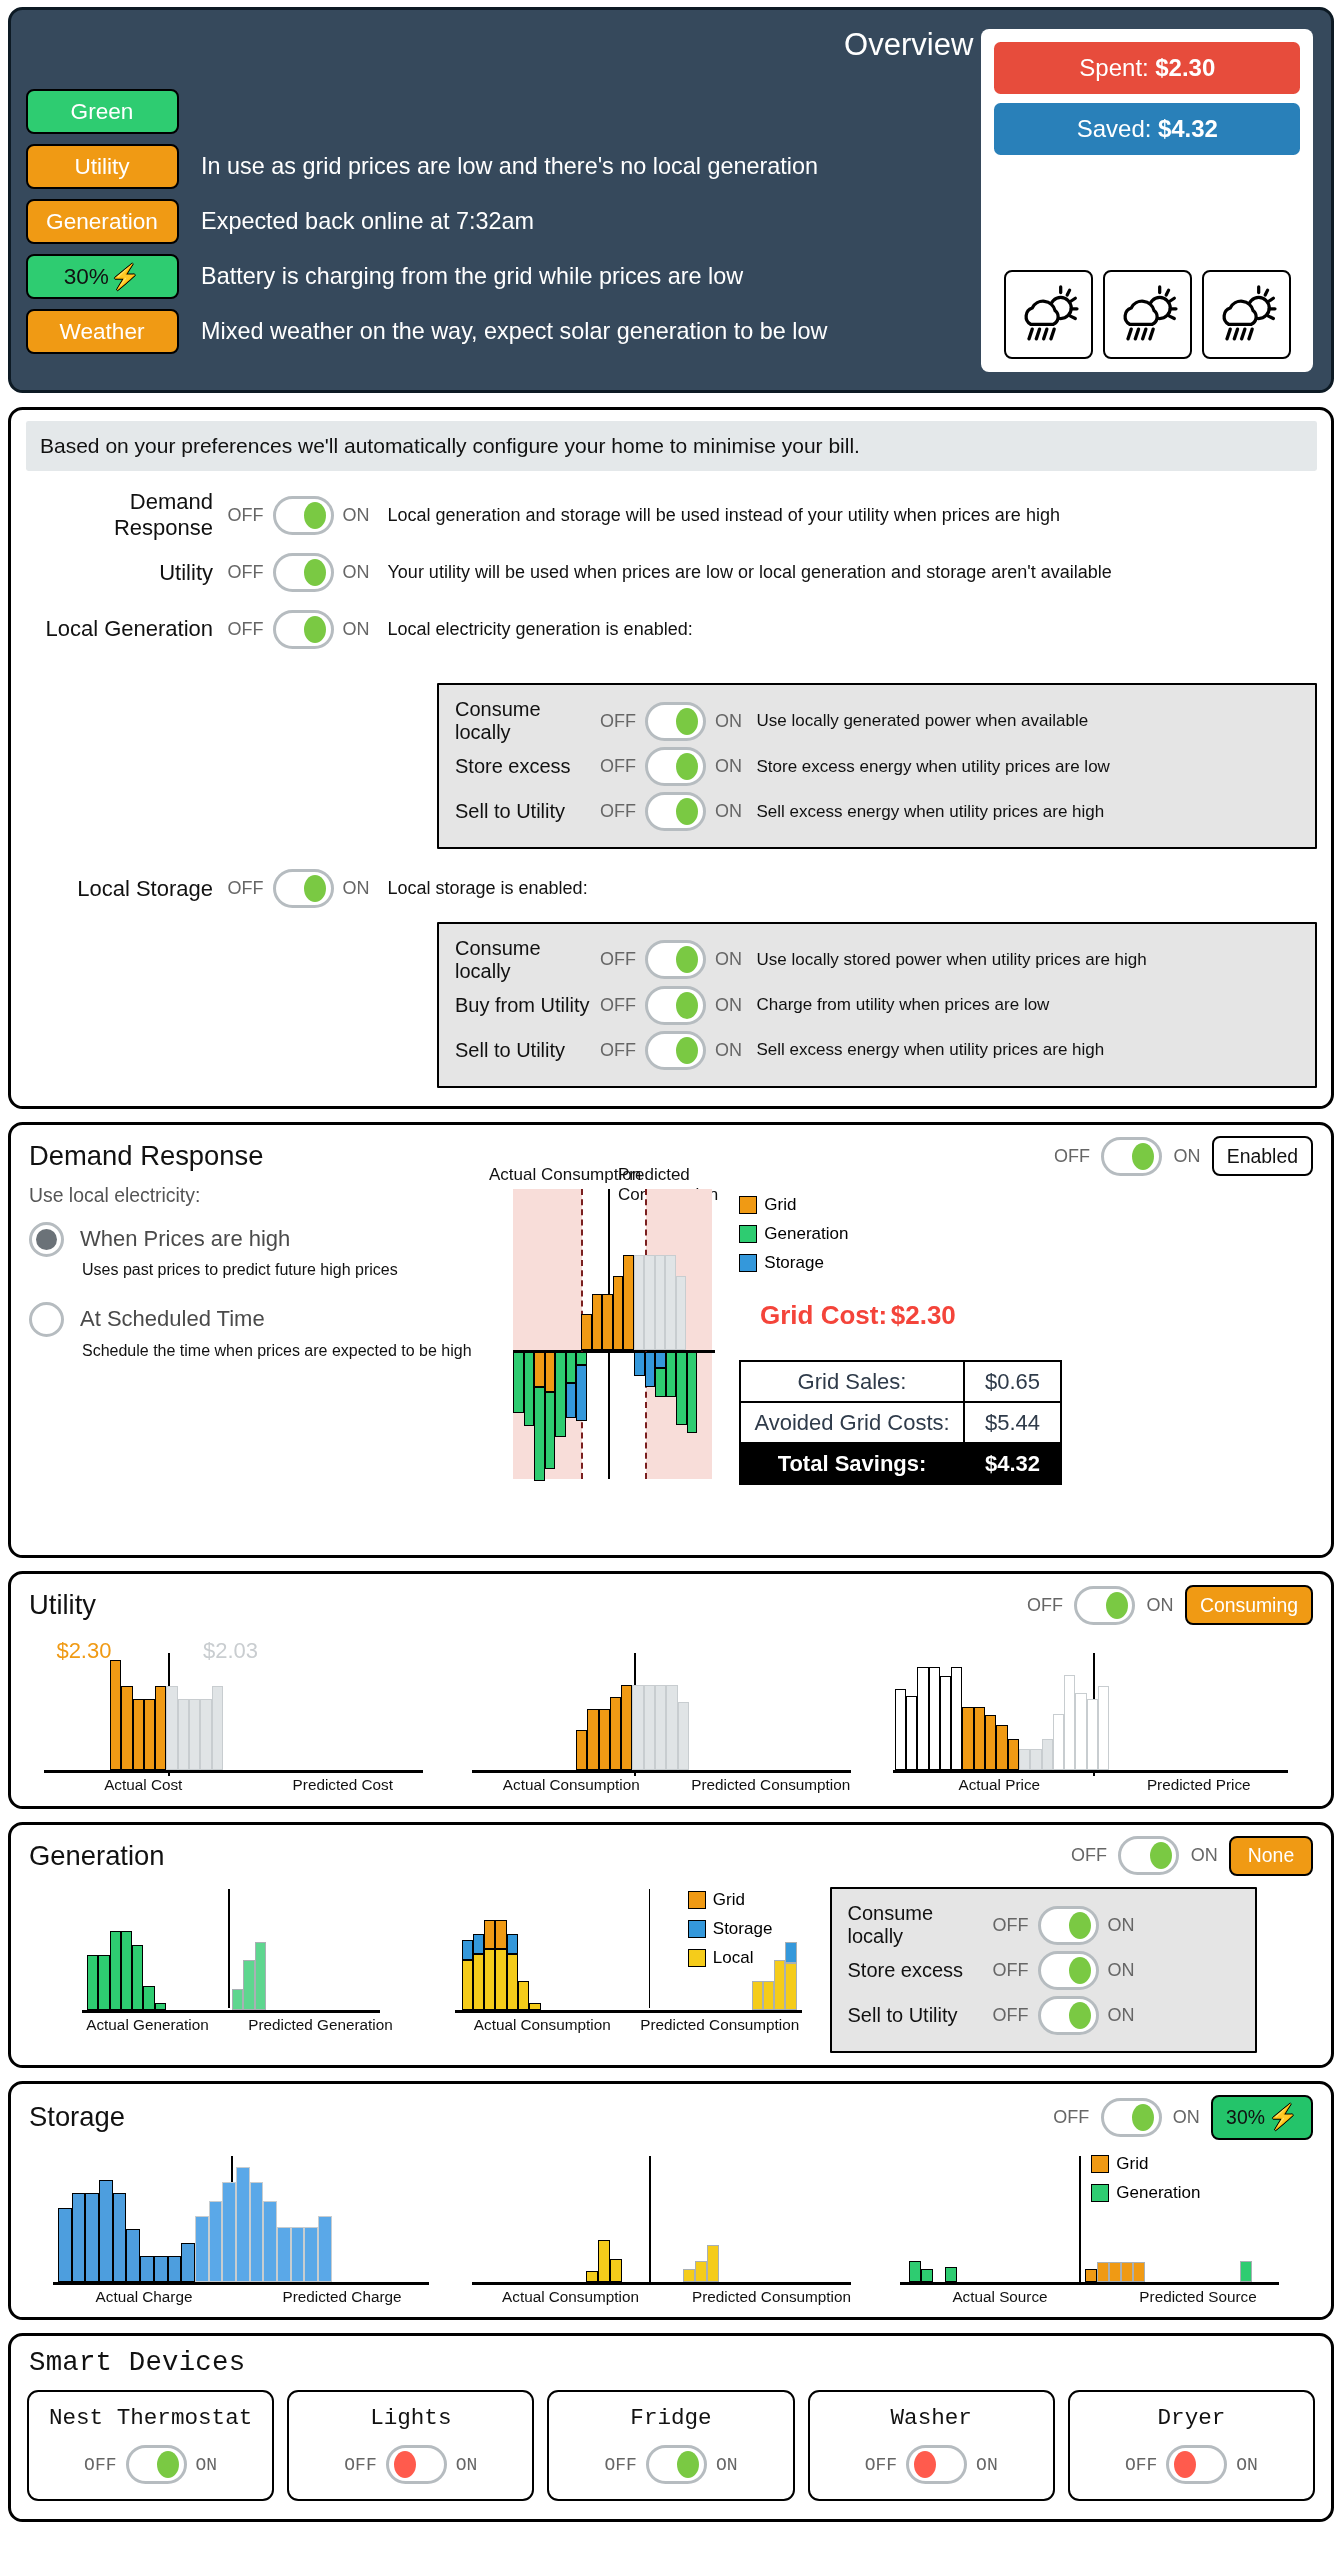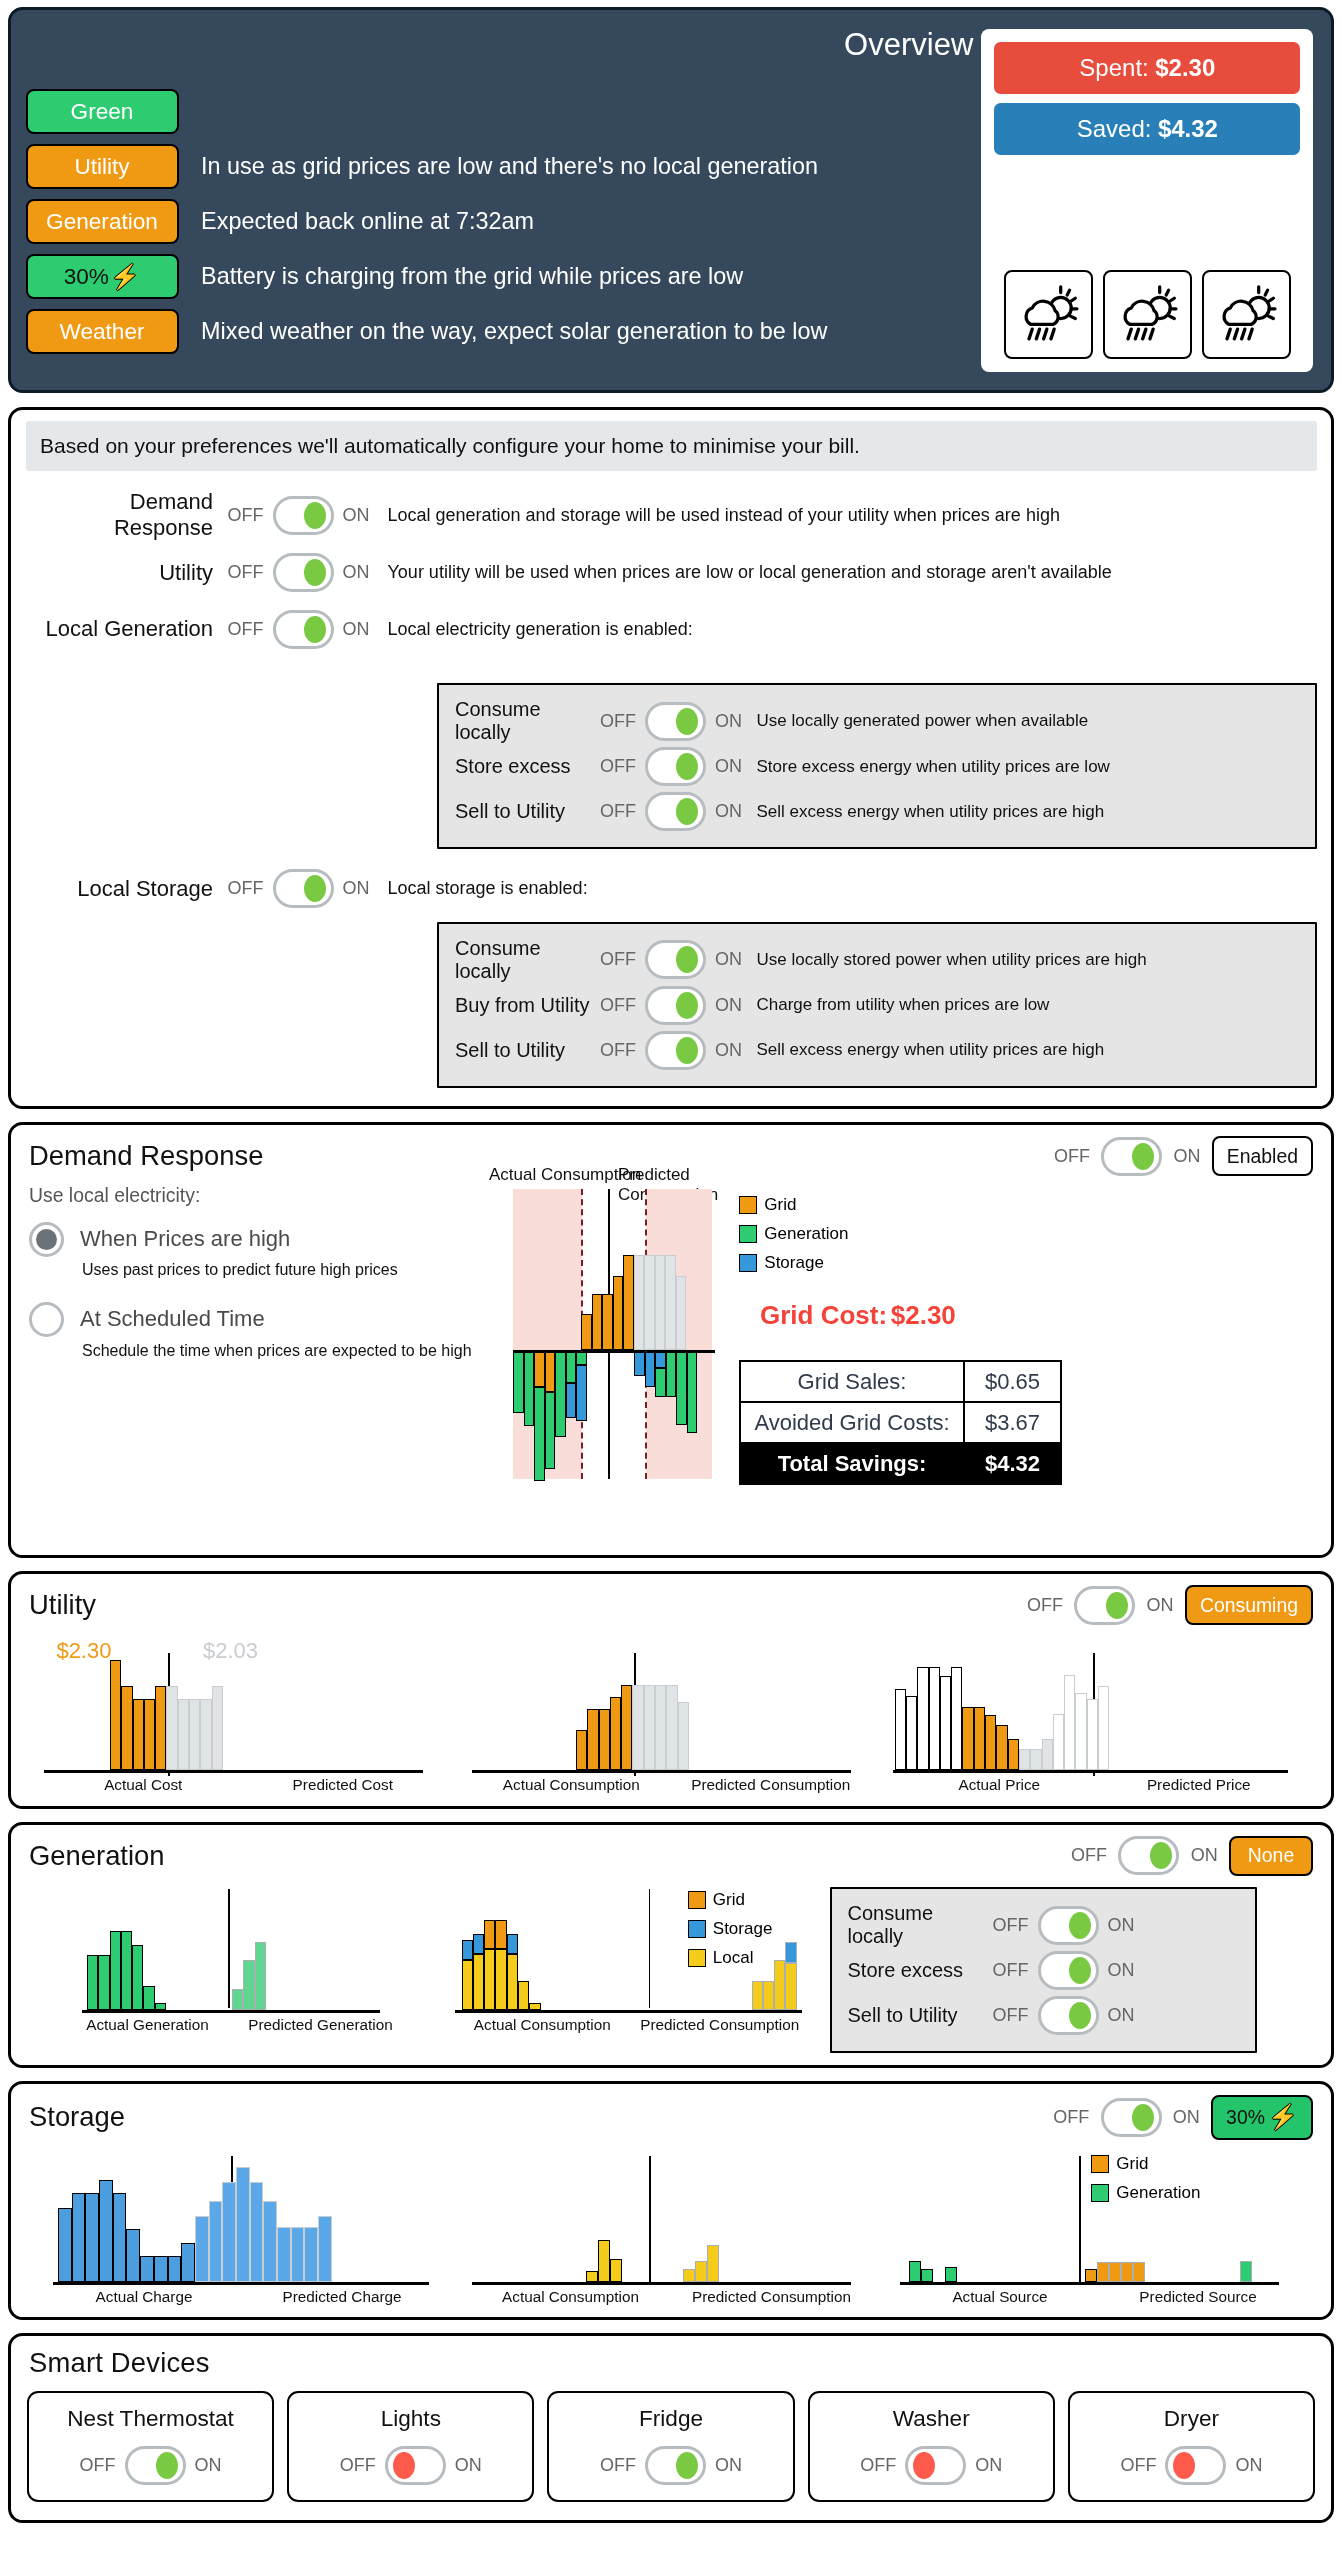--- a/index.html
+++ b/index.html
@@ -532,21 +532,21 @@
       </div>
 
       <table class="sav-table" style="position:absolute;top:181px;left:0;width:323px;">
         <tbody>
             <tr>
           <td>Grid Sales:</td>
           <td style="width:97px">$0.65</td>
         </tr>
         <tr>
           <td>Avoided Grid Costs:</td>
-          <td>$3.67</td>
+          <td>$5.44</td>
         </tr>
         <tr class="total">
           <td>Total Savings:</td>
           <td>$4.32</td>
         </tr>
       </tbody>
         </table>
     </div>
   </div>
 </div>
@@ -879,21 +879,21 @@
           </div>
       </div>
       <div class="cap-row" style="bottom:0;padding:0 16px;">
         <span>Actual Source</span>
         <span>Predicted Source</span>
       </div>
     </div>
   </div>
 </div>
 
-<div class="panel" style="margin-bottom:21px;">
+<div class="panel" style="margin-bottom:21px;font-family:Liberation Mono, monospace;">
   <div class="panel-title">Smart Devices</div>
   <div class="devices">
 
     <div class="device">
       <div class="device-name">Nest Thermostat</div>
       <div class="toggle-wrap">
         <span class="tlabel">OFF</span>
         <span class="switch">
             <span class="knob"></span>
           </span>

